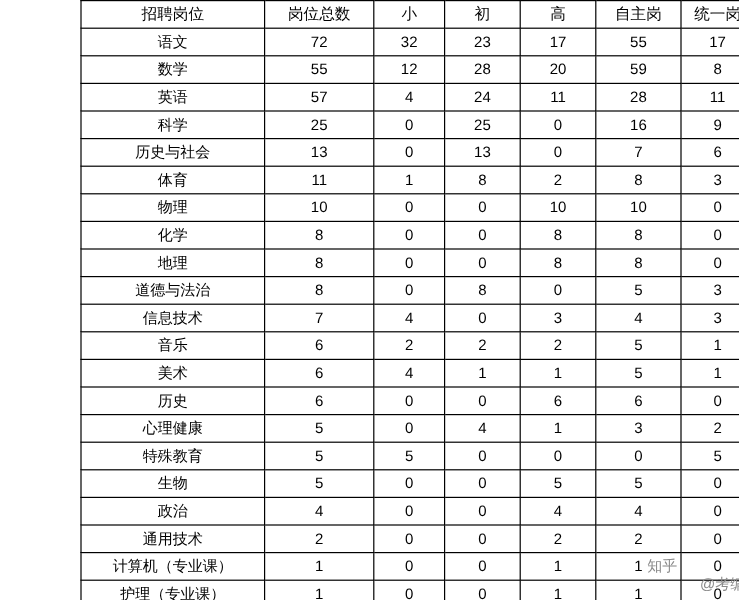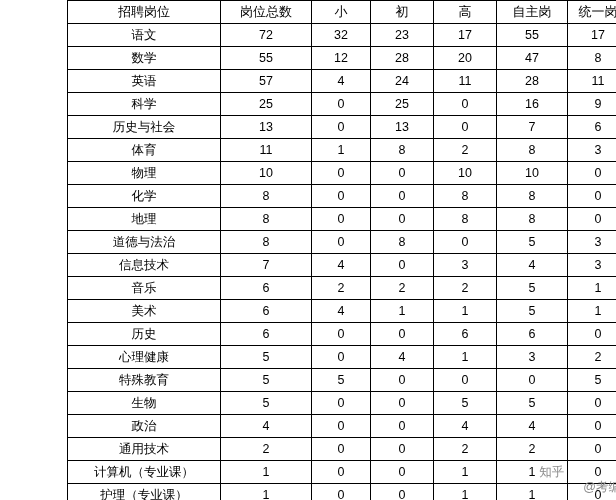--- a/index.html
+++ b/index.html
@@ -97,21 +97,21 @@
         <td class="c4">17</td>
         <td class="c5">55</td>
         <td class="c6">17</td>
       </tr>
       <tr>
         <td class="c0">数学</td>
         <td class="c1">55</td>
         <td class="c2">12</td>
         <td class="c3">28</td>
         <td class="c4">20</td>
-        <td class="c5">47</td>
+        <td class="c5">59</td>
         <td class="c6">8</td>
       </tr>
       <tr>
         <td class="c0">英语</td>
         <td class="c1">57</td>
         <td class="c2">4</td>
         <td class="c3">24</td>
         <td class="c4">11</td>
         <td class="c5">28</td>
         <td class="c6">11</td>

